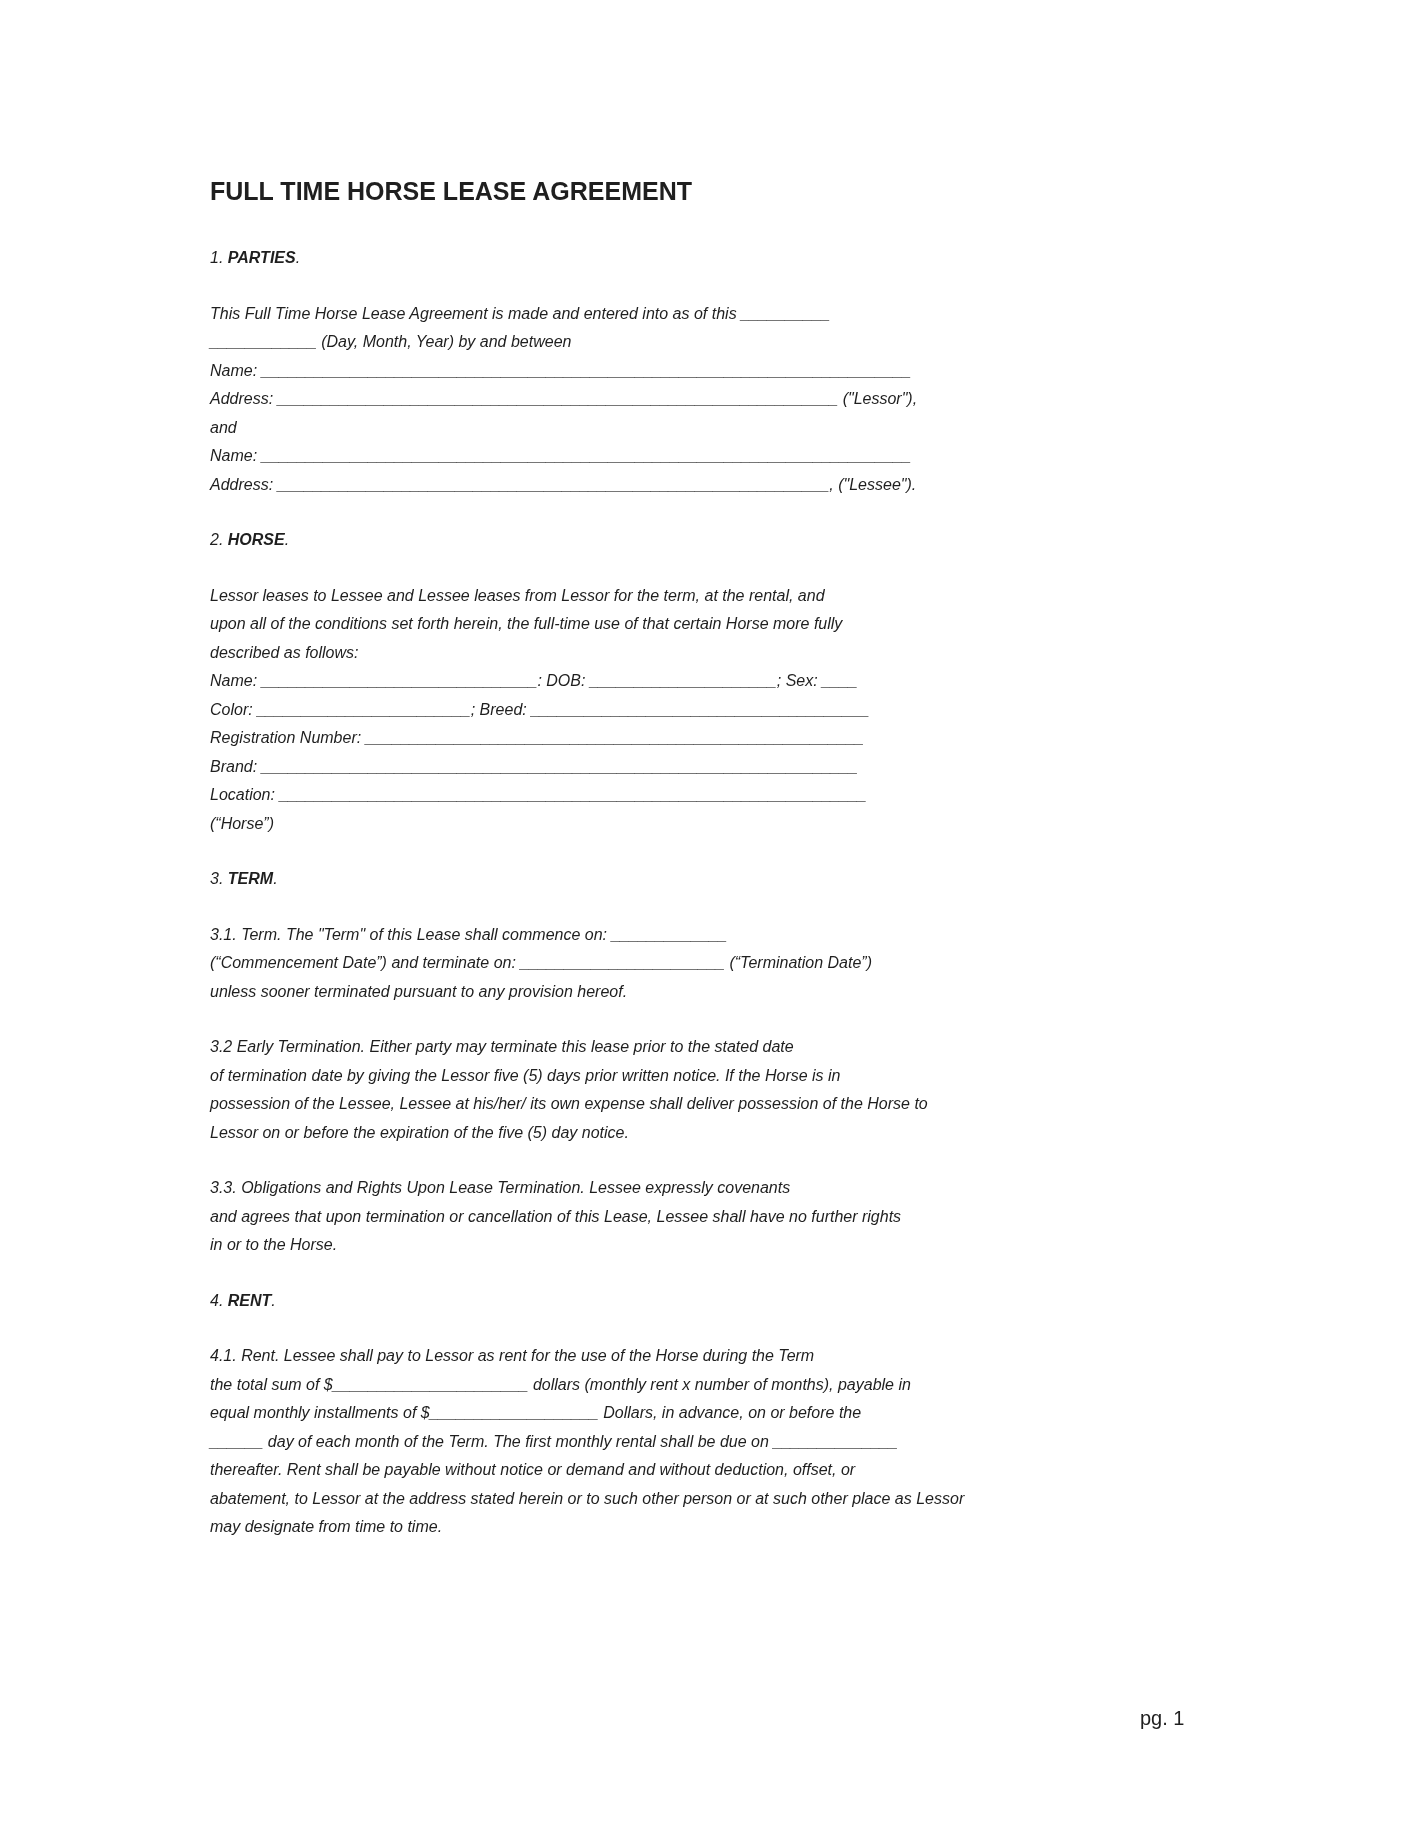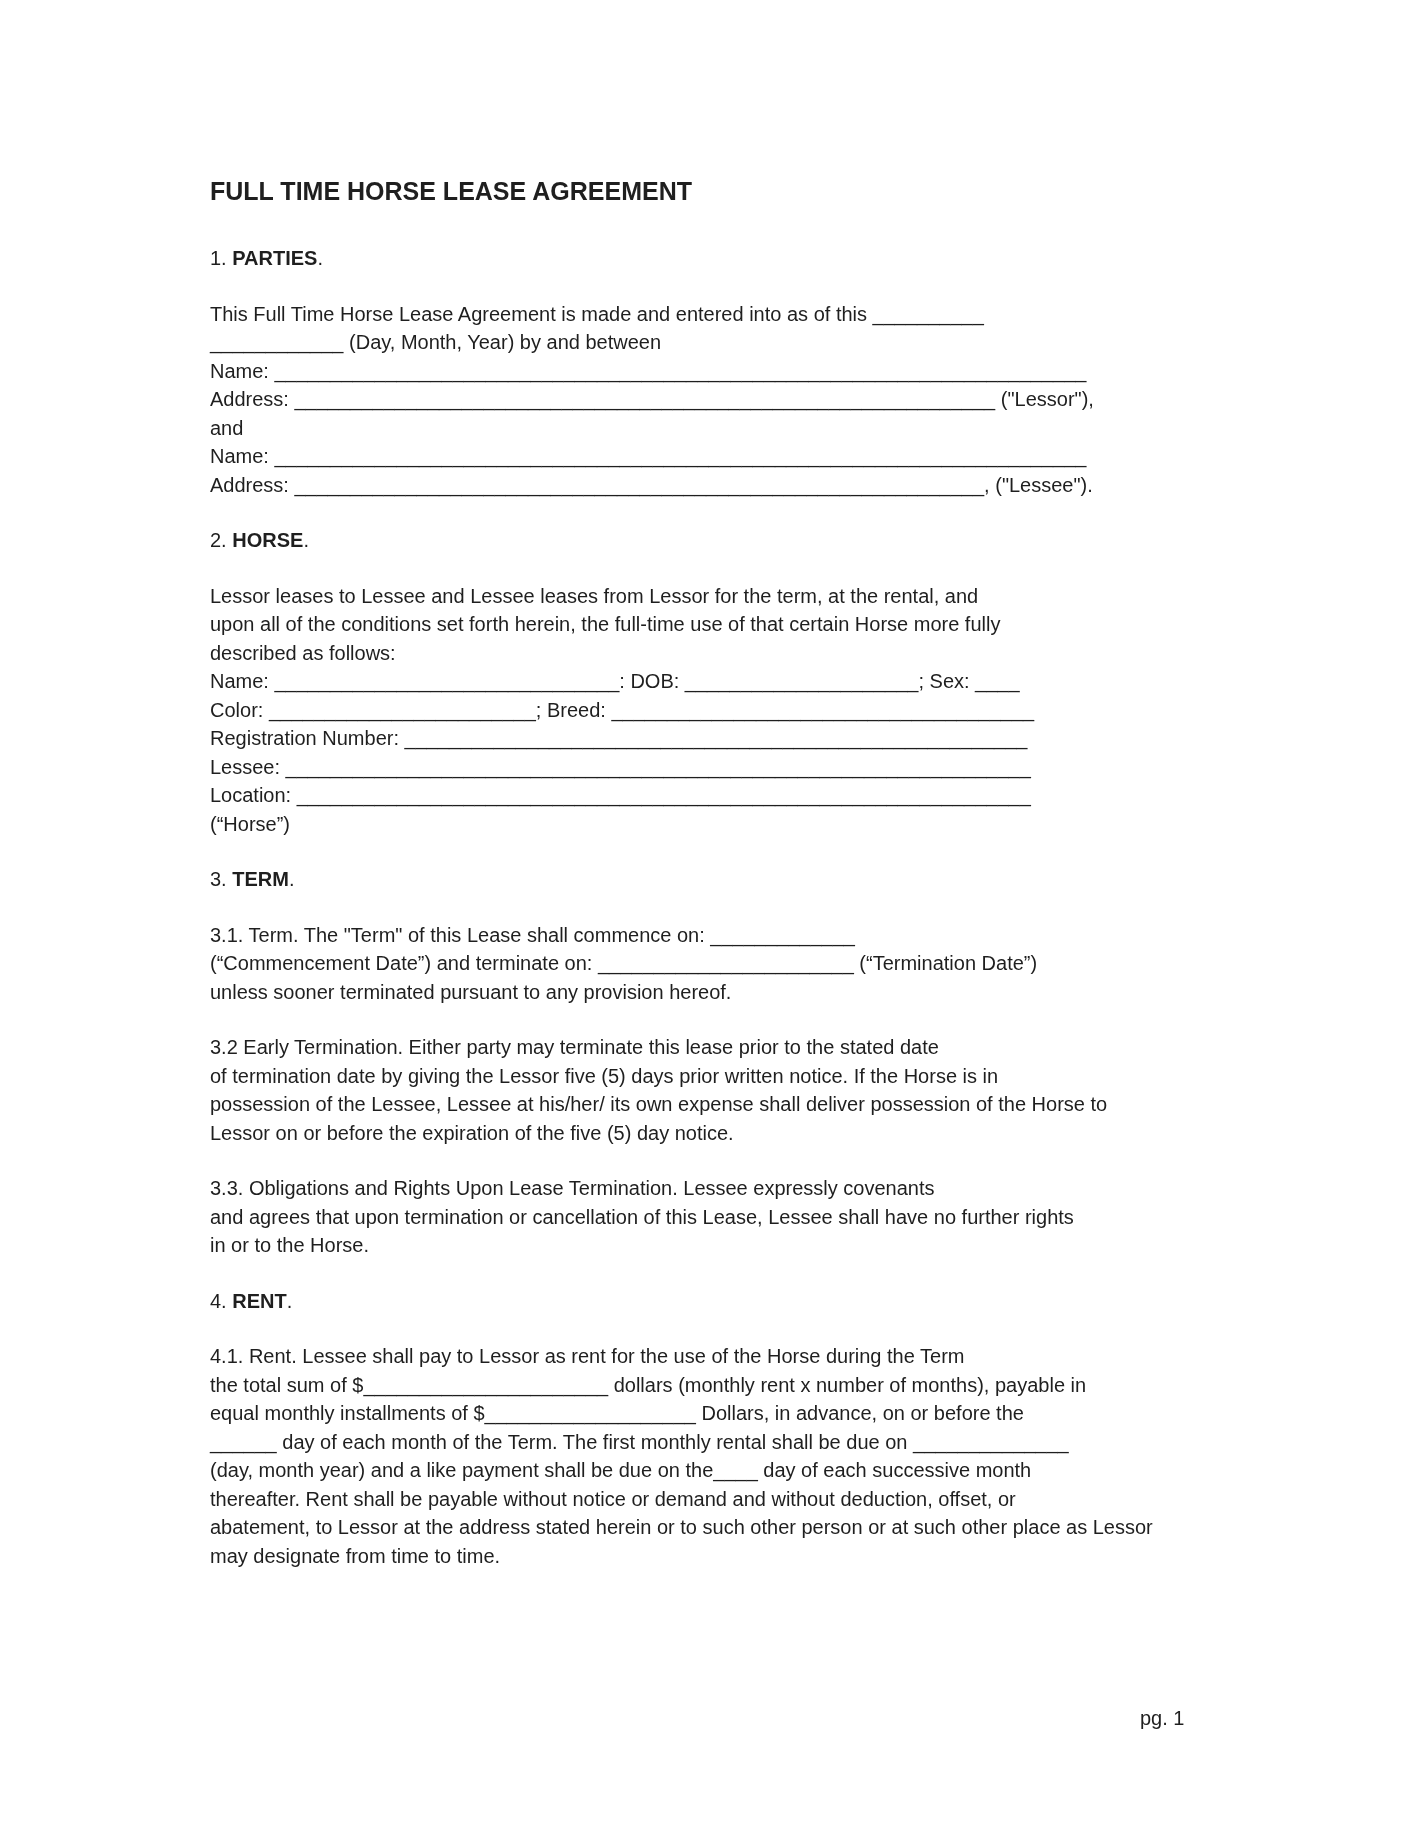--- a/index.html
+++ b/index.html
@@ -21,22 +21,23 @@
   .title{
     font-size:25px;
     font-weight:bold;
     line-height:30px;
     text-align:left;
     margin:0 0 38px 0;
     white-space:nowrap;
   }
   .para{
     margin:8px 0 27px 0;
-    font-size:20px;
+    font-size:16px;
     line-height:28.5px;
+    font-style:italic;
   }
   .hd b{font-weight:bold;}
   .ln{white-space:nowrap;}
   .footer{
     position:absolute;
     left:1140px;
     top:1704px;
     font-size:20px;
     line-height:28.5px;
   }
@@ -63,21 +64,21 @@
 
     <p class="para hd"><span>2. </span><b>HORSE</b><span>.</span></p>
 
     <p class="para">
       <span class="ln" style="display:block">Lessor leases to Lessee and Lessee leases from Lessor for the term, at the rental, and</span>
       <span class="ln" style="display:block">upon all of the conditions set forth herein, the full-time use of that certain Horse more fully</span>
       <span class="ln" style="display:block">described as follows:</span>
       <span class="ln" style="display:block">Name: _______________________________: DOB: _____________________; Sex: ____</span>
       <span class="ln" style="display:block">Color: ________________________; Breed: ______________________________________</span>
       <span class="ln" style="display:block">Registration Number: ________________________________________________________</span>
-      <span class="ln" style="display:block">Lessee: ___________________________________________________________________</span>
+      <span class="ln" style="display:block">Brand: ___________________________________________________________________</span>
       <span class="ln" style="display:block">Location: __________________________________________________________________</span>
       <span class="ln" style="display:block">(“Horse”)</span>
     </p>
 
     <p class="para hd"><span>3. </span><b>TERM</b><span>.</span></p>
 
     <p class="para">
       <span class="ln" style="display:block">3.1. Term. The "Term" of this Lease shall commence on: _____________</span>
       <span class="ln" style="display:block">(“Commencement Date”) and terminate on: _______________________ (“Termination Date”)</span>
       <span class="ln" style="display:block">unless sooner terminated pursuant to any provision hereof.</span>
@@ -96,21 +97,20 @@
       <span class="ln" style="display:block">in or to the Horse.</span>
     </p>
 
     <p class="para hd"><span>4. </span><b>RENT</b><span>.</span></p>
 
     <p class="para">
       <span class="ln" style="display:block">4.1. Rent. Lessee shall pay to Lessor as rent for the use of the Horse during the Term</span>
       <span class="ln" style="display:block">the total sum of $______________________ dollars (monthly rent x number of months), payable in</span>
       <span class="ln" style="display:block">equal monthly installments of $___________________ Dollars, in advance, on or before the</span>
       <span class="ln" style="display:block">______ day of each month of the Term. The first monthly rental shall be due on ______________</span>
-      <span class="ln" style="display:block">(day, month year) and a like payment shall be due on the____ day of each successive month</span>
       <span class="ln" style="display:block">thereafter. Rent shall be payable without notice or demand and without deduction, offset, or</span>
       <span class="ln" style="display:block">abatement, to Lessor at the address stated herein or to such other person or at such other place as Lessor</span>
       <span class="ln" style="display:block">may designate from time to time.</span>
     </p>
 
   </div>
 
   <div class="footer">pg. 1</div>
 </div>
 

